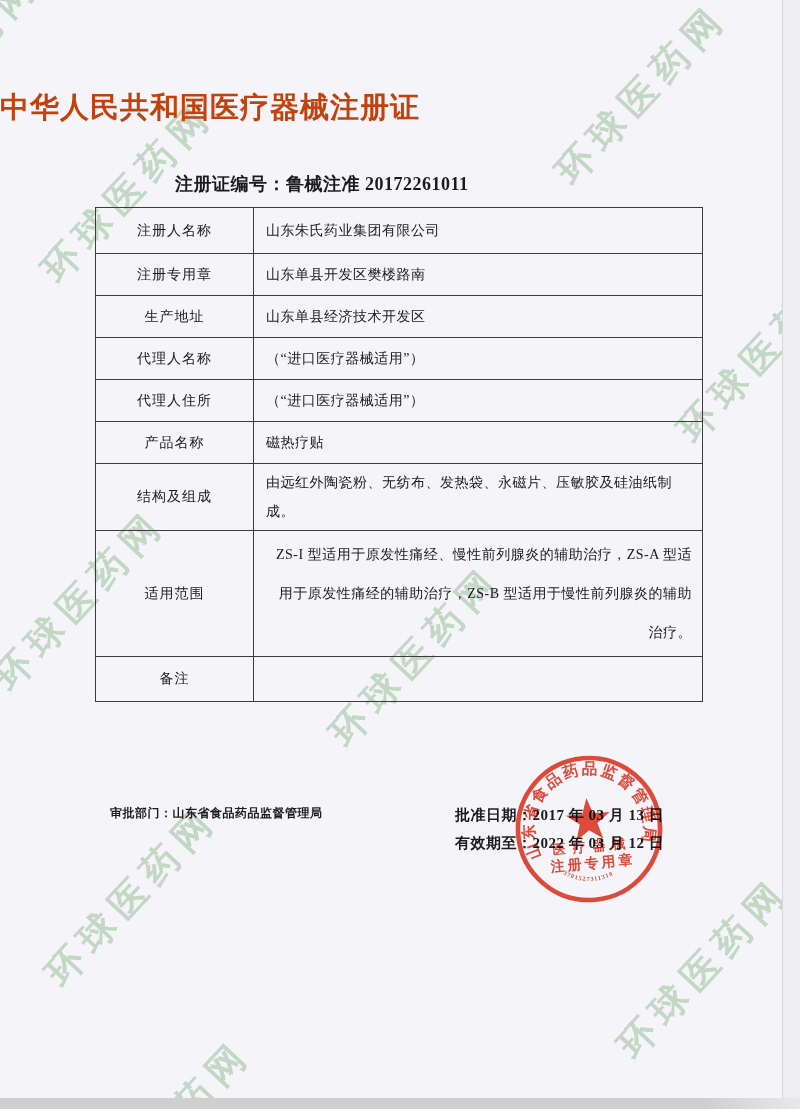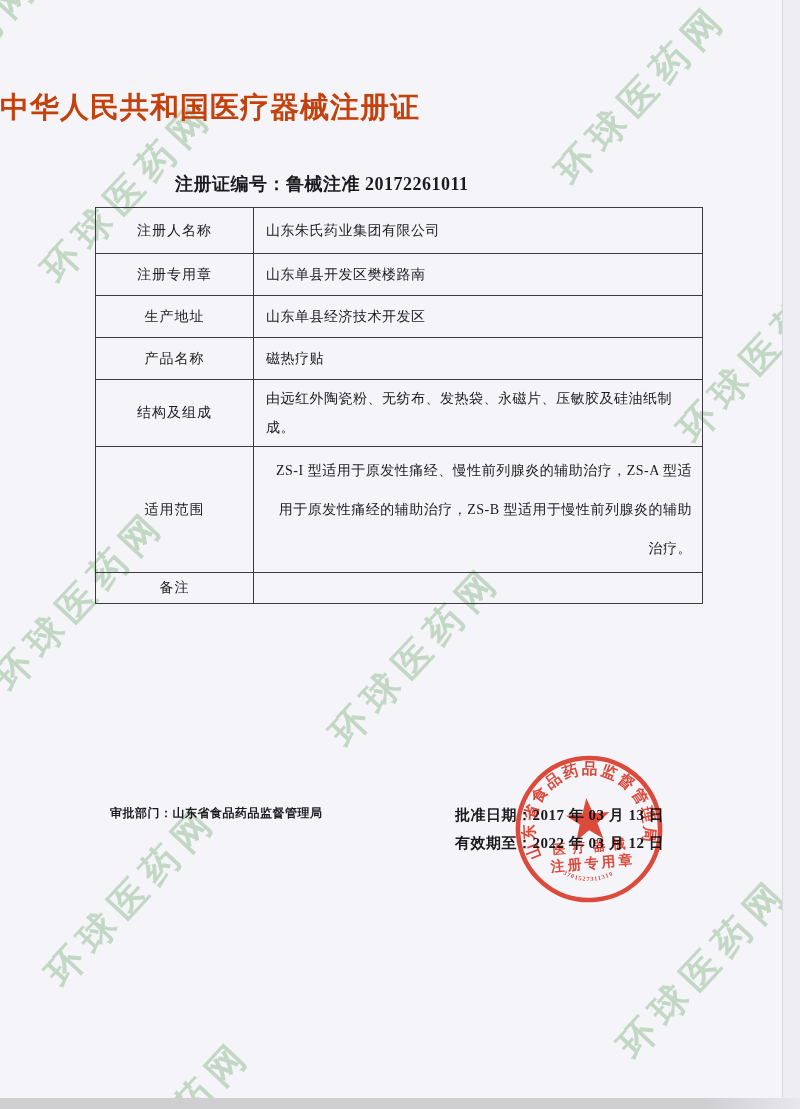--- a/index.html
+++ b/index.html
@@ -45,21 +45,21 @@
     background:transparent;
   }
   td.lbl { width:158px; text-align:center; letter-spacing:1px; }
   td.val { width:449px; padding:4px 10px 4px 12px; letter-spacing:0.5px;font-family:Liberation Serif, serif; }
   tr.r1 td { height:46px; }
   tr.rstd td { height:42px; }
   tr.rstruct td { height:55px; }
   tr.rstruct td.val { line-height:29px; }
   tr.rscope td { height:117px; }
   tr.rscope td.val { line-height:39px;text-align:right; }
-  tr.rlast td { height:31px; }
+  tr.rlast td { height:45px; }
 
   .dept {
     position:absolute; top:805px; left:110px;
     font-size:12px; font-weight:600; letter-spacing:0.5px;
   }
   .date1, .date2 {
     position:absolute; left:455px;
     font-size:15px; font-weight:600; letter-spacing:0.5px;
   }
   .date1 { top:806px; }
@@ -114,20 +114,28 @@
         </tr>
         <tr class="rstd">
           <td class="lbl">注册专用章</td>
           <td class="val">山东单县开发区樊楼路南</td>
         </tr>
         <tr class="rstd">
           <td class="lbl">生产地址</td>
           <td class="val">山东单县经济技术开发区</td>
         </tr>
         <tr class="rstd">
+          <td class="lbl">代理人名称</td>
+          <td class="val">（“进口医疗器械适用”）</td>
+        </tr>
+        <tr class="rstd">
+          <td class="lbl">代理人住所</td>
+          <td class="val">（“进口医疗器械适用”）</td>
+        </tr>
+        <tr class="rstd">
           <td class="lbl">产品名称</td>
           <td class="val">磁热疗贴</td>
         </tr>
         <tr class="rstruct">
           <td class="lbl">结构及组成</td>
           <td class="val">由远红外陶瓷粉、无纺布、发热袋、永磁片、压敏胶及硅油纸制成。</td>
         </tr>
         <tr class="rscope">
           <td class="lbl">适用范围</td>
           <td class="val">ZS-I 型适用于原发性痛经、慢性前列腺炎的辅助治疗，ZS-A 型适用于原发性痛经的辅助治疗，ZS-B 型适用于慢性前列腺炎的辅助治疗。</td>

